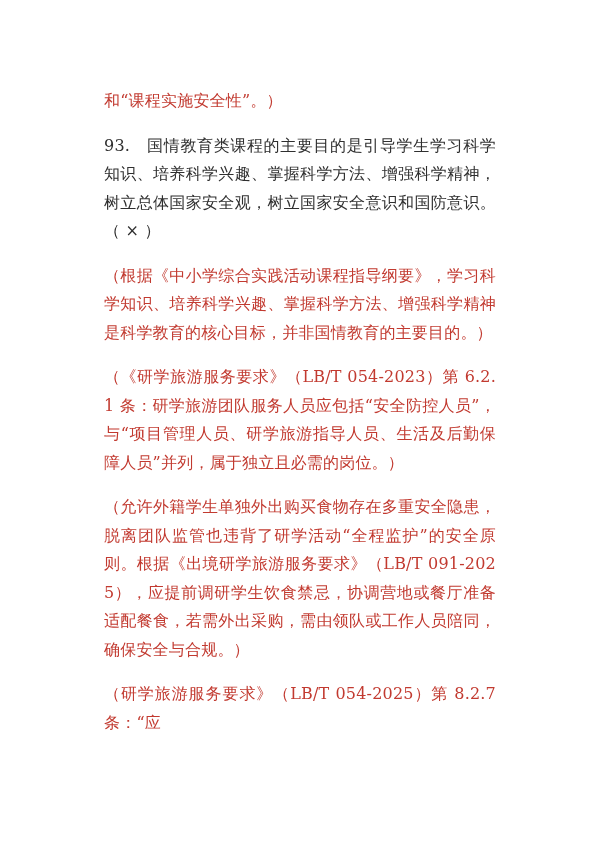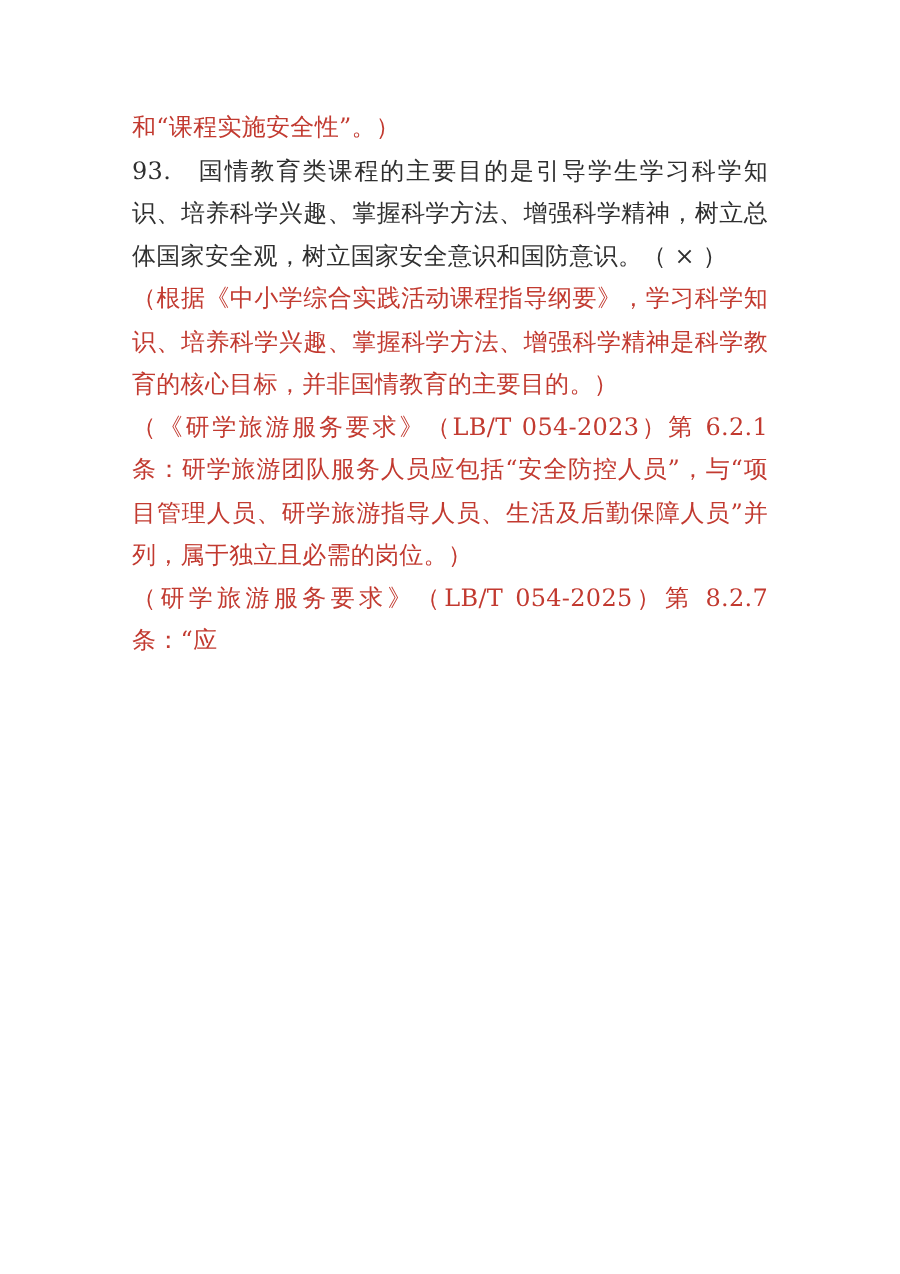--- a/index.html
+++ b/index.html
@@ -18,21 +18,21 @@
     height: 849px;
     background: var(--page-bg, #ffffff);
     overflow: hidden;
   }
   .text-block {
     box-sizing: border-box;
     padding: 71px 88px 0 88px;
     width: 600px;
   }
   .para {
-    margin: 0;
+    margin: 16px;
     font-size: 16px;
     line-height: 28.5px;
     letter-spacing: 0.2px;
     text-align: justify;
     text-justify: inter-character;
     word-break: break-all;
   }
   .para.question {
     color: var(--question-color, #2f2f2f);
   }
@@ -42,15 +42,16 @@
 </style>
 </head>
 <body>
 
 <div class="page">
   <div class="text-block" id="blocks">
       <p class="para answer">和“课程实施安全性”。）</p>
       <p class="para question">93.　国情教育类课程的主要目的是引导学生学习科学知识、培养科学兴趣、掌握科学方法、增强科学精神，树立总体国家安全观，树立国家安全意识和国防意识。（ × ）</p>
       <p class="para answer">（根据《中小学综合实践活动课程指导纲要》，学习科学知识、培养科学兴趣、掌握科学方法、增强科学精神是科学教育的核心目标，并非国情教育的主要目的。）</p>
       <p class="para answer">（《研学旅游服务要求》（LB/T 054-2023）第 6.2.1 条：研学旅游团队服务人员应包括“安全防控人员”，与“项目管理人员、研学旅游指导人员、生活及后勤保障人员”并列，属于独立且必需的岗位。）</p>
+      <p class="para answer">（允许外籍学生单独外出购买食物存在多重安全隐患，脱离团队监管也违背了研学活动“全程监护”的安全原则。根据《出境研学旅游服务要求》（LB/T 091-2025），应提前调研学生饮食禁忌，协调营地或餐厅准备适配餐食，若需外出采购，需由领队或工作人员陪同，确保安全与合规。）</p>
       <p class="para answer">（研学旅游服务要求》（LB/T 054-2025）第 8.2.7 条：“应</p>
     </div>
 </div>
 
 </body></html>

